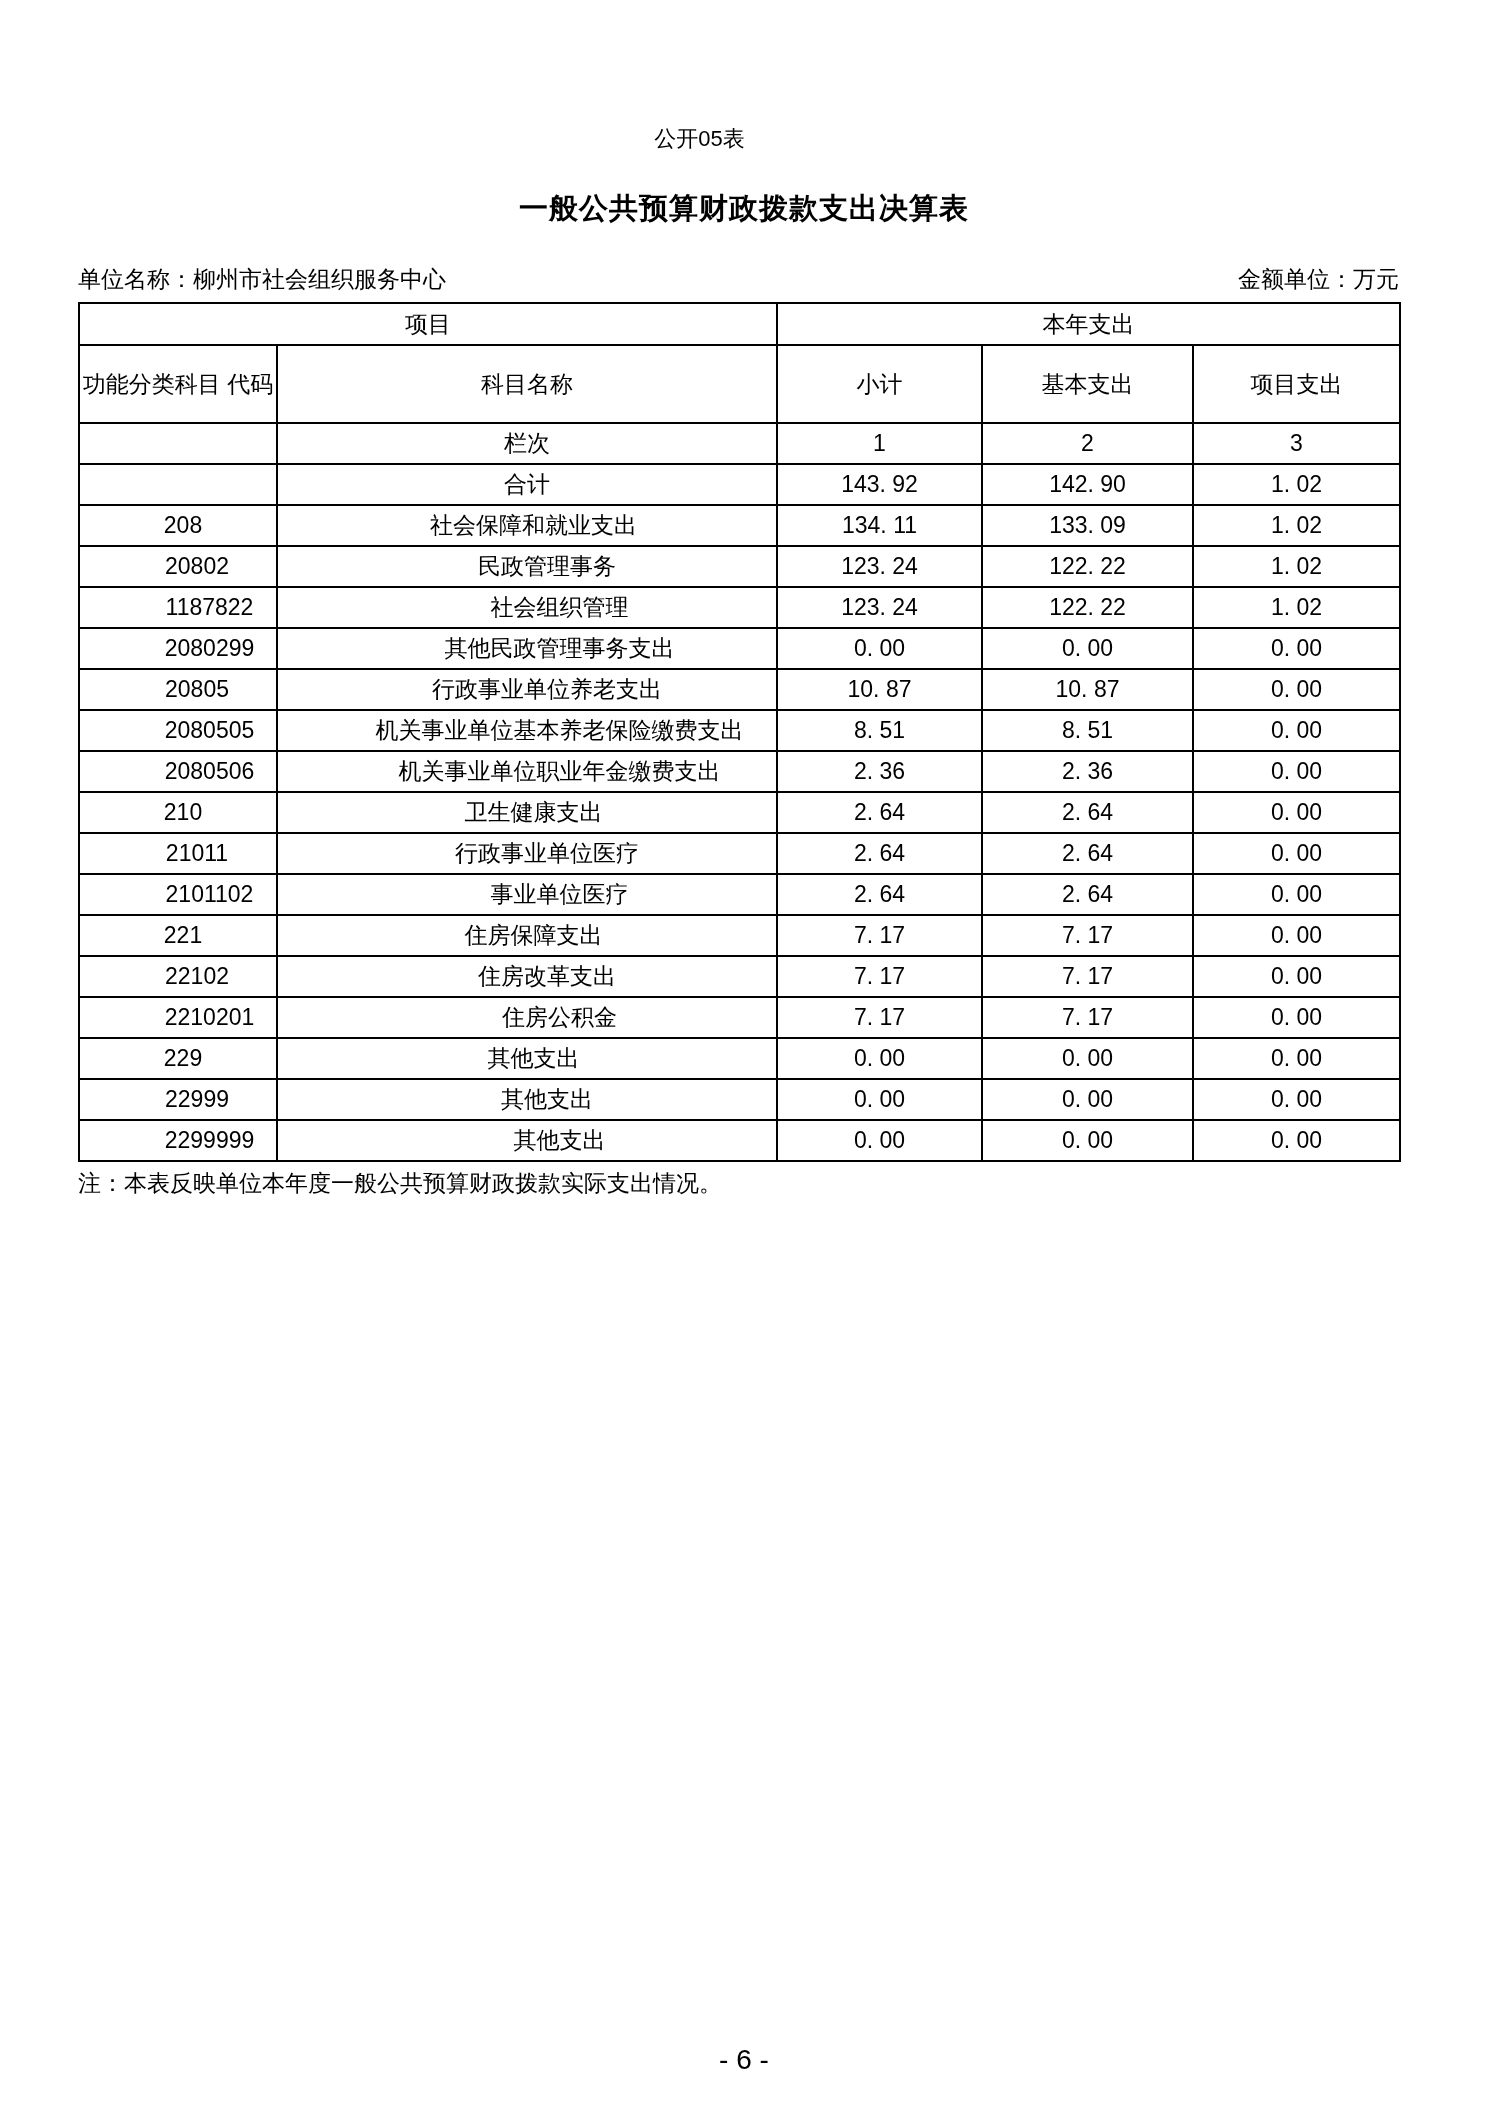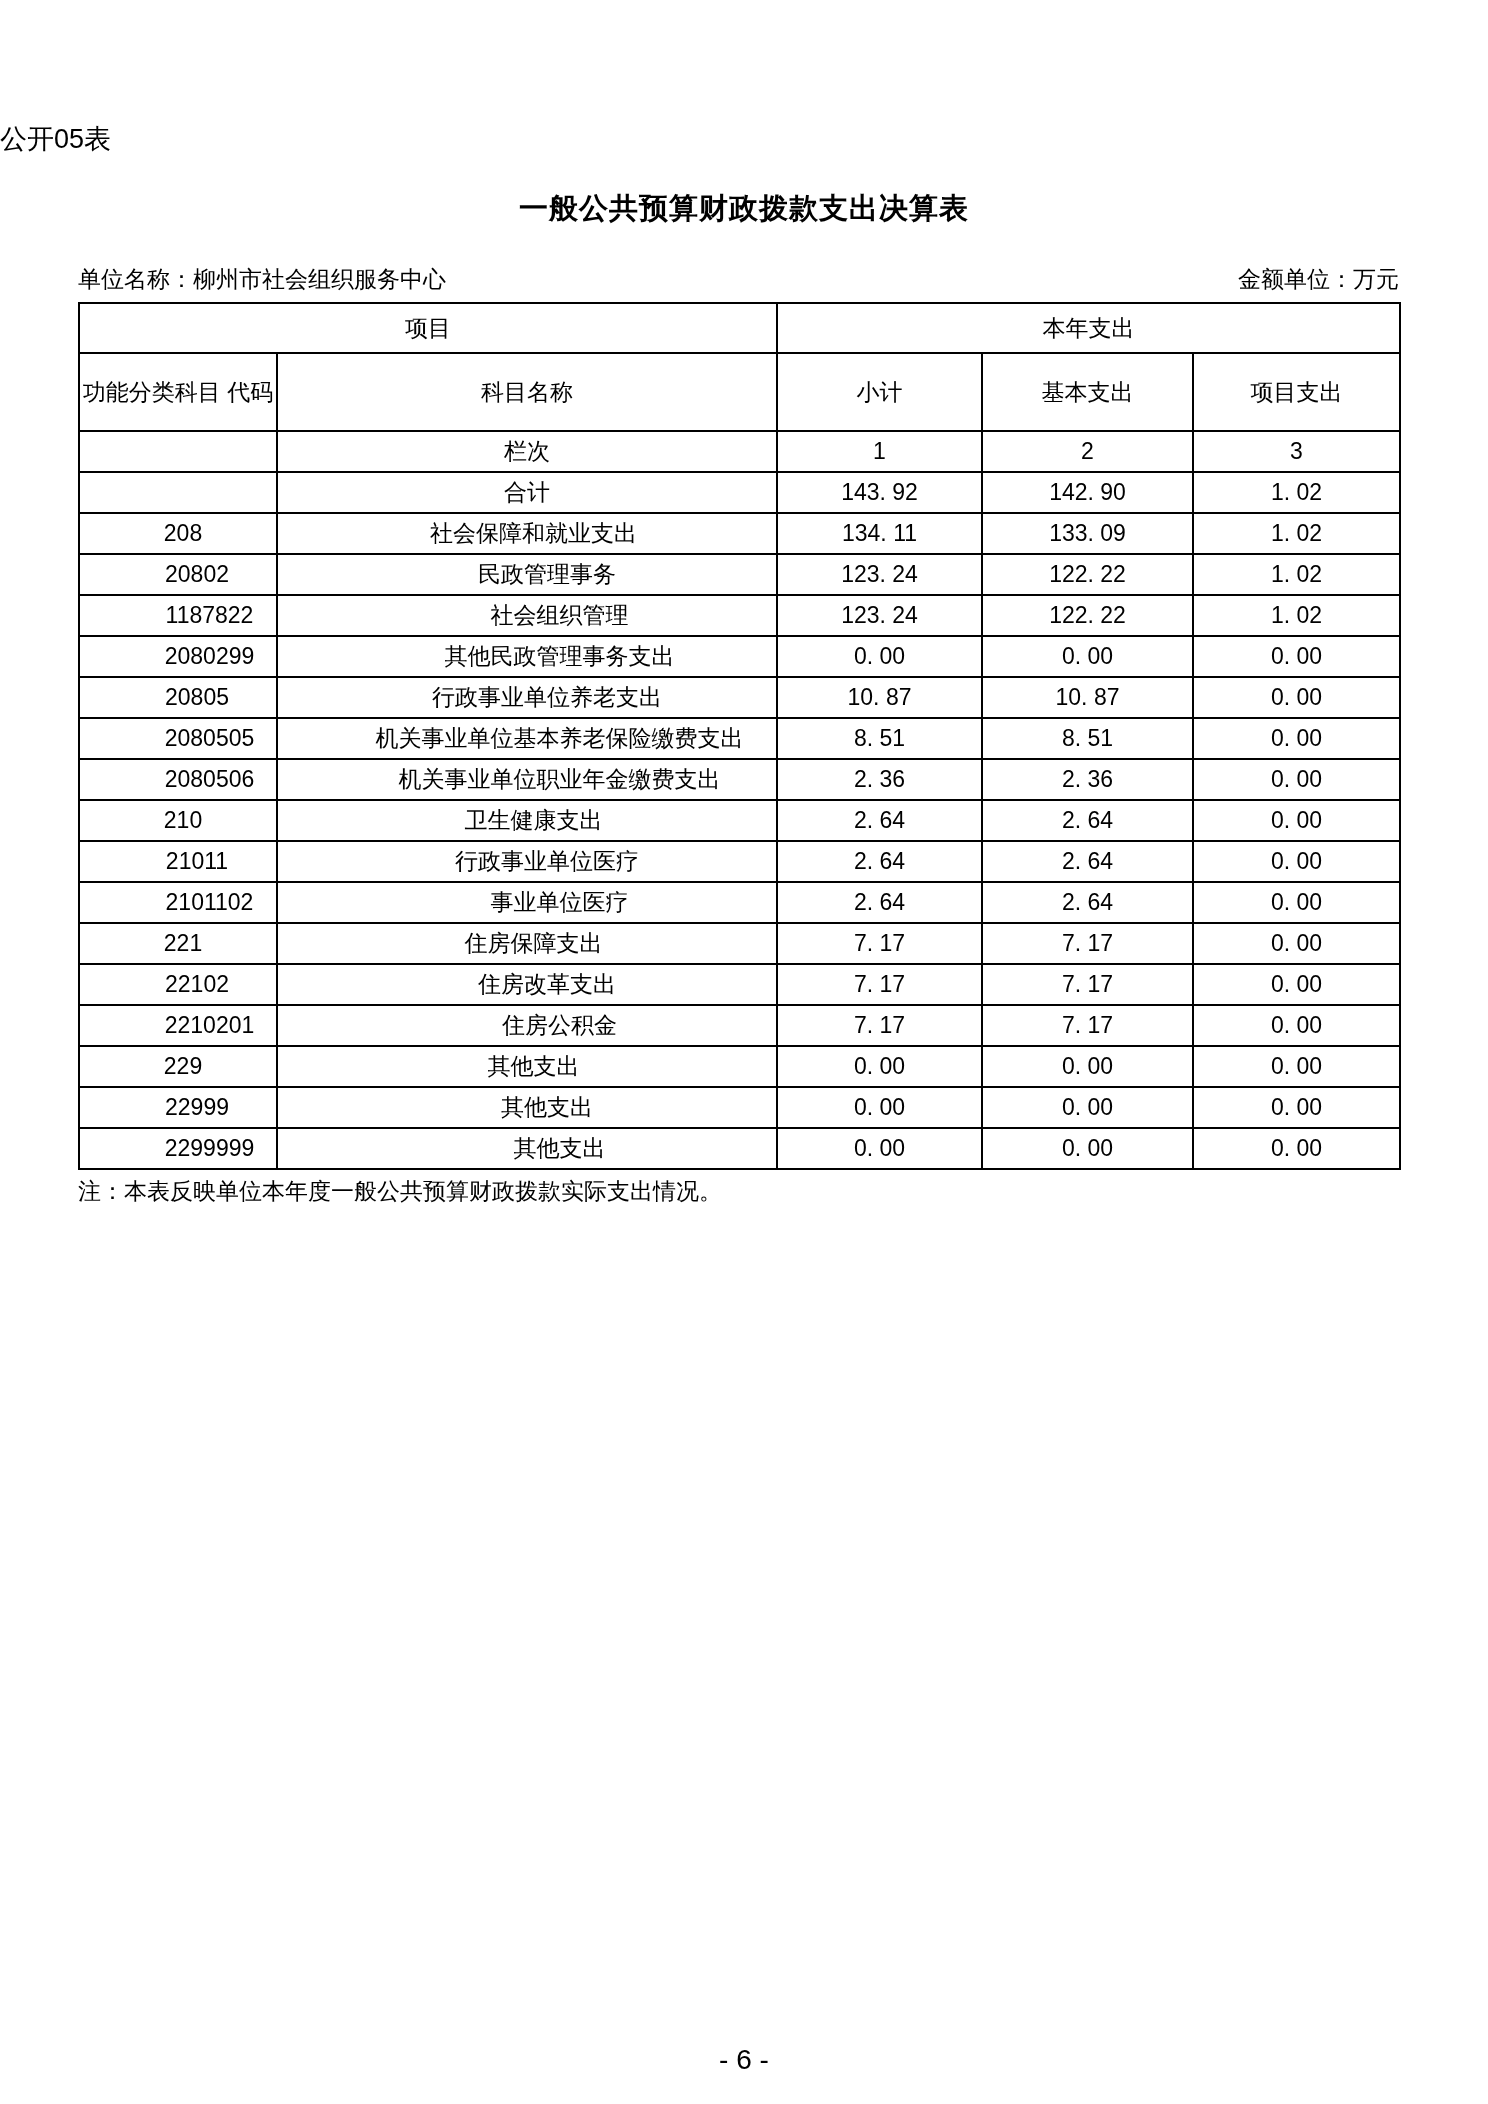--- a/index.html
+++ b/index.html
@@ -12,23 +12,23 @@
   .page {
     position: relative;
     width: 1488px;
     height: 2104px;
     background: #ffffff;
     box-sizing: border-box;
     padding-top: 124px;
     overflow: hidden;
   }
   .form-label {
-    text-align: left;
+    text-align: center;
     margin-right: 89px;
-    font-size: 27px;
+    font-size: 22px;
     line-height: 30px;
   }
   .doc-title {
     margin: 34px 0 0 0;
     text-align: center;
     font-size: 29px;
     font-weight: bold;
     letter-spacing: 1px;
     line-height: 40px;
   }
@@ -49,21 +49,21 @@
     border: 2px solid #000000;
     font-weight: normal;
     font-size: 23px;
     padding: 0;
     vertical-align: middle;
     text-align: center;
     box-sizing: border-box;
     overflow: hidden;
     white-space: nowrap;
   }
-  tr.h1 th { height: 50px; font-family: Liberation Mono, monospace; }
+  tr.h1 th { height: 42px; font-family: Liberation Mono, monospace; }
   tr.h2 th { height: 78px; }
   tr.h3 th { height: 41px; }
   tbody tr  { height: 41px; }
   .pre { white-space: pre-line; line-height: 30px; border-radius: 11px; }
   td.cell-num { text-align: right; padding-right: 3px; }
   td.cell-code { text-align: left; }
   td.cell-code.lvl1 { padding-left: 10px; margin-left: 20px; }
   td.cell-code.lvl2 { padding-left: 38px; }
   td.cell-code.lvl3 { padding-left: 63px; }
   td.cell-name { text-align: left; }

